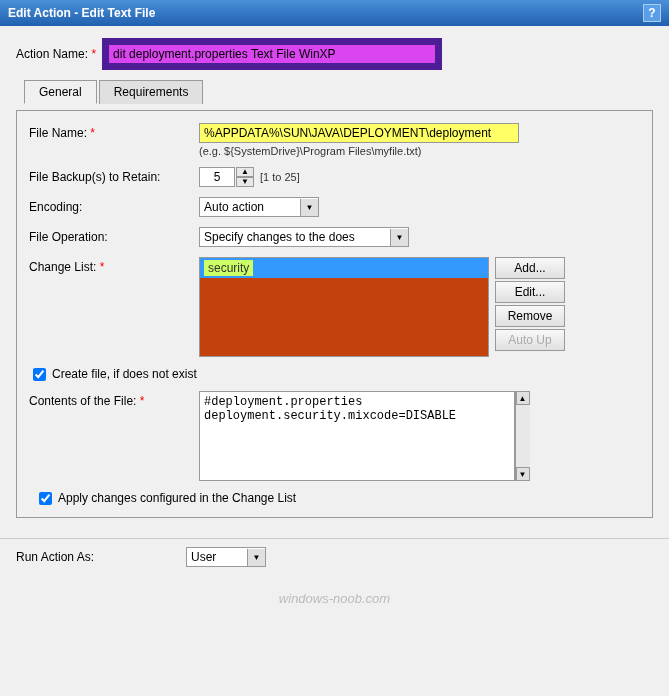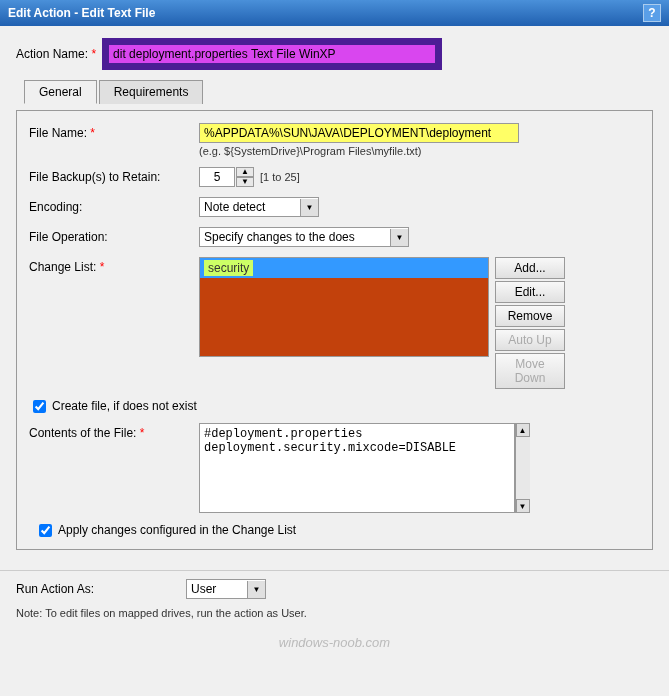--- a/index.html
+++ b/index.html
@@ -400,21 +400,21 @@
           </div>
           <span class="spinner-range">[1 to 25]</span>
         </div>
       </div>
     </div>
 
     <div class="form-row">
       <div class="form-label">Encoding:</div>
       <div class="form-control-area">
         <div class="select-with-arrow">
-          <span class="select-text">Note detect</span>
+          <span class="select-text">Auto action</span>
           <div class="select-arrow">▼</div>
         </div>
       </div>
     </div>
 
     <div class="form-row">
       <div class="form-label">File Operation:</div>
       <div class="form-control-area">
         <div class="file-op-select select-with-arrow">
           <span class="select-text">Specify changes to the does</span>
@@ -433,21 +433,20 @@
           <div class="change-list-box">
             <div class="change-list-item selected">
               <span class="change-list-item-text">security</span>
             </div>
           </div>
           <div class="change-list-buttons">
             <button class="cl-btn">Add...</button>
             <button class="cl-btn">Edit...</button>
             <button class="cl-btn">Remove</button>
             <button class="cl-btn disabled">Auto Up</button>
-            <button class="cl-btn disabled">Move Down</button>
           </div>
         </div>
       </div>
     </div>
 
     <div class="checkbox-row" style="padding-left: 4px;">
       <input type="checkbox" checked="" style="">
       <span>Create file, if does not exist</span>
     </div>
 
@@ -479,16 +478,15 @@
 </div>
 
 <div class="bottom-section">
   <div class="run-action-row">
     <div class="run-action-label">Run Action As:</div>
     <div class="run-as-select">
       <span class="select-text">User</span>
       <div class="select-arrow" style="width:18px; background:#e0e0e0; border-left:1px solid #999; display:flex; align-items:center; justify-content:center; font-size:8px; margin:-2px -4px -2px 4px; padding: 4px 2px;">▼</div>
     </div>
   </div>
-  <div class="note-text">Note: To edit files on mapped drives, run the action as User.</div>
 </div>
 
 <div class="watermark">windows-noob.com</div>
 
 </body></html>

